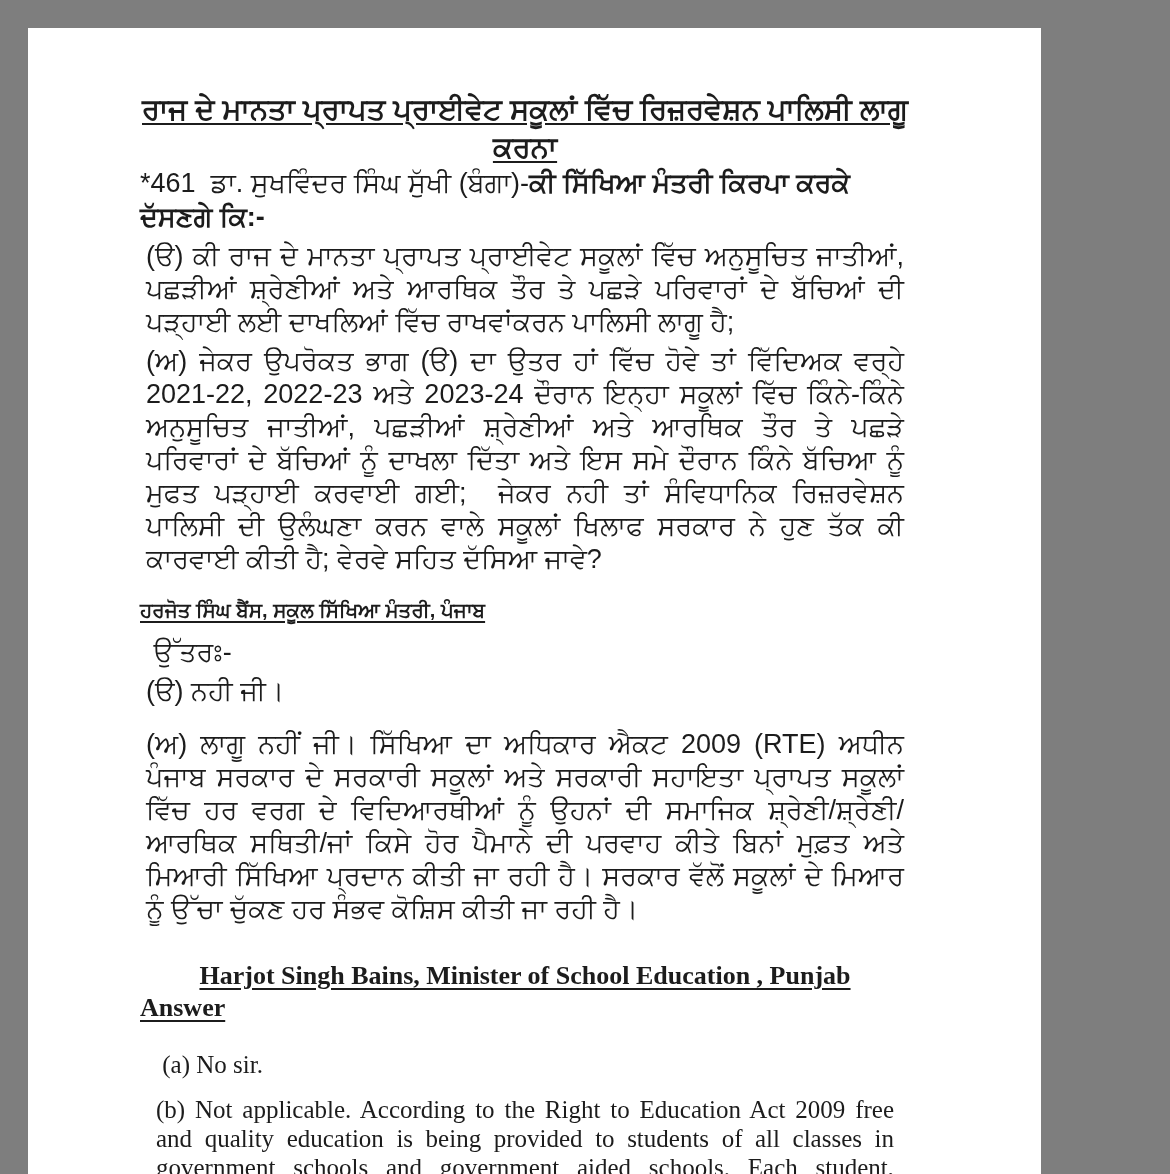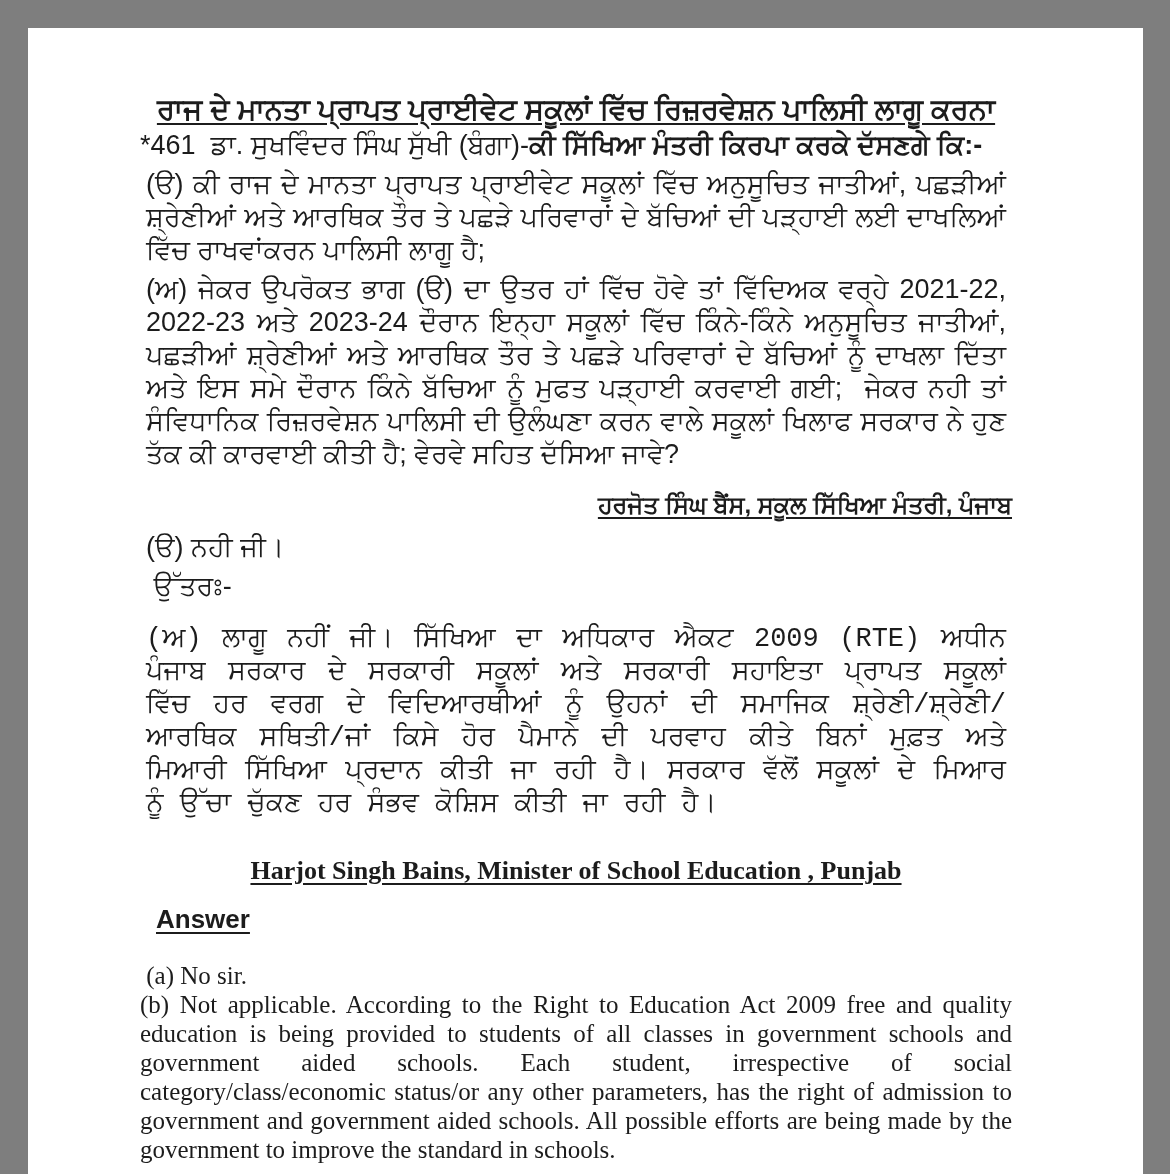--- a/index.html
+++ b/index.html
@@ -7,21 +7,21 @@
     padding: 0;
     width: 1170px;
     height: 1174px;
     background: #7e7e7e;
     overflow: hidden;
   }
   .page {
     position: absolute;
     left: 28px;
     top: 28px;
-    width: 1115px;
+    width: 1013px;
     height: 1146px;
     background: #ffffff;
     color: #1c1c1c;
   }
   .content {
     padding: 62px 131px 0 112px;
   }
   
   .pa {
     font-family: "Liberation Sans", "DejaVu Sans", sans-serif;
@@ -43,56 +43,55 @@
   .q-intro {
     font-family: "Liberation Sans", "DejaVu Sans", sans-serif;
     font-size: 27px;
     line-height: 34px;
     margin: 0;
     white-space: pre-wrap;
   }
   .q-intro .bold { font-weight: bold; }
   .pa-heading {
     font-family: "Liberation Sans", "DejaVu Sans", sans-serif;
-    font-size: 24px;
+    font-size: 20px;
     line-height: 40px;
     font-weight: bold;
-    text-align: right;
+    text-align: left;
     margin: 14px 0 0 0;
   }
   .answer-label-pa {
     margin-top: 6px;
   }
   .answer-b-pa {
     margin-top: 20px;
-    font-family: Liberation Mono, monospace;
   }
   
   .en-heading {
     font-family: Liberation Serif, serif;
     font-size: 26px;
     line-height: 32px;
     font-weight: bold;
     text-align: center;
     margin: 34px 0 0 0;
   }
   .en-heading .u, .en-label .u { text-decoration: underline; text-underline-offset: 4px; }
   .en-label {
-    font-family: Liberation Sans, sans-serif;
+    font-family: Liberation Serif, serif;
     font-size: 26px;
     line-height: 32px;
     font-weight: bold;
     text-align: left;
-    margin: 16px;
+    margin: 0;
   }
   .en {
     font-family: "Liberation Serif", "DejaVu Serif", serif;
     font-size: 25px;
     line-height: 29px;
-    margin: 0;
+    margin: 16px;
     white-space: pre-wrap;
   }
   .en-a { margin-top: 26px; }
   .en-b { text-align: justify; }
 </style>
 </head>
 <body>
 
 <div class="page">
   <div class="content">
@@ -100,23 +99,23 @@
     <h1 class="pa-title"><span class="u">ਰਾਜ ਦੇ ਮਾਨਤਾ ਪ੍ਰਾਪਤ ਪ੍ਰਾਈਵੇਟ ਸਕੂਲਾਂ ਵਿੱਚ ਰਿਜ਼ਰਵੇਸ਼ਨ ਪਾਲਿਸੀ ਲਾਗੂ ਕਰਨਾ</span></h1>
 
     <p class="q-intro"><span>*461</span><span>  ਡਾ. ਸੁਖਵਿੰਦਰ ਸਿੰਘ ਸੁੱਖੀ (ਬੰਗਾ)-</span><span class="bold">ਕੀ ਸਿੱਖਿਆ ਮੰਤਰੀ ਕਿਰਪਾ ਕਰਕੇ ਦੱਸਣਗੇ ਕਿ:-</span></p>
 
     <p class="pa">(ੳ) ਕੀ ਰਾਜ ਦੇ ਮਾਨਤਾ ਪ੍ਰਾਪਤ ਪ੍ਰਾਈਵੇਟ ਸਕੂਲਾਂ ਵਿੱਚ ਅਨੁਸੂਚਿਤ ਜਾਤੀਆਂ, ਪਛੜੀਆਂ ਸ਼੍ਰੇਣੀਆਂ ਅਤੇ ਆਰਥਿਕ ਤੌਰ ਤੇ ਪਛੜੇ ਪਰਿਵਾਰਾਂ ਦੇ ਬੱਚਿਆਂ ਦੀ ਪੜ੍ਹਾਈ ਲਈ ਦਾਖਲਿਆਂ ਵਿੱਚ ਰਾਖਵਾਂਕਰਨ ਪਾਲਿਸੀ ਲਾਗੂ ਹੈ;</p>
 
     <p class="pa">(ਅ) ਜੇਕਰ ਉਪਰੋਕਤ ਭਾਗ (ੳ) ਦਾ ਉਤਰ ਹਾਂ ਵਿੱਚ ਹੋਵੇ ਤਾਂ ਵਿੱਦਿਅਕ ਵਰ੍ਹੇ 2021-22, 2022-23 ਅਤੇ 2023-24 ਦੌਰਾਨ ਇਨ੍ਹਾ ਸਕੂਲਾਂ ਵਿੱਚ ਕਿੰਨੇ-ਕਿੰਨੇ ਅਨੁਸੂਚਿਤ ਜਾਤੀਆਂ, ਪਛੜੀਆਂ ਸ਼੍ਰੇਣੀਆਂ ਅਤੇ ਆਰਥਿਕ ਤੌਰ ਤੇ ਪਛੜੇ ਪਰਿਵਾਰਾਂ ਦੇ ਬੱਚਿਆਂ ਨੂੰ ਦਾਖਲਾ ਦਿੱਤਾ ਅਤੇ ਇਸ ਸਮੇ ਦੌਰਾਨ ਕਿੰਨੇ ਬੱਚਿਆ ਨੂੰ ਮੁਫਤ ਪੜ੍ਹਾਈ ਕਰਵਾਈ ਗਈ;  ਜੇਕਰ ਨਹੀ ਤਾਂ ਸੰਵਿਧਾਨਿਕ ਰਿਜ਼ਰਵੇਸ਼ਨ ਪਾਲਿਸੀ ਦੀ ਉਲੰਘਣਾ ਕਰਨ ਵਾਲੇ ਸਕੂਲਾਂ ਖਿਲਾਫ ਸਰਕਾਰ ਨੇ ਹੁਣ ਤੱਕ ਕੀ ਕਾਰਵਾਈ ਕੀਤੀ ਹੈ; ਵੇਰਵੇ ਸਹਿਤ ਦੱਸਿਆ ਜਾਵੇ?</p>
 
     <h2 class="pa-heading"><span class="u">ਹਰਜੋਤ ਸਿੰਘ ਬੈਂਸ, ਸਕੂਲ ਸਿੱਖਿਆ ਮੰਤਰੀ, ਪੰਜਾਬ</span></h2>
 
+    <p class="pa answer-label-pa"> ਉੱਤਰਃ-</p>
+
     <p class="pa">(ੳ) ਨਹੀ ਜੀ।</p>
-
-    <p class="pa answer-label-pa"> ਉੱਤਰਃ-</p>
 
     <p class="pa answer-b-pa">(ਅ) ਲਾਗੂ ਨਹੀਂ ਜੀ। ਸਿੱਖਿਆ ਦਾ ਅਧਿਕਾਰ ਐਕਟ 2009 (RTE) ਅਧੀਨ ਪੰਜਾਬ ਸਰਕਾਰ ਦੇ ਸਰਕਾਰੀ ਸਕੂਲਾਂ ਅਤੇ ਸਰਕਾਰੀ ਸਹਾਇਤਾ ਪ੍ਰਾਪਤ ਸਕੂਲਾਂ ਵਿੱਚ ਹਰ ਵਰਗ ਦੇ ਵਿਦਿਆਰਥੀਆਂ ਨੂੰ ਉਹਨਾਂ ਦੀ ਸਮਾਜਿਕ ਸ਼੍ਰੇਣੀ/ਸ਼੍ਰੇਣੀ/ਆਰਥਿਕ ਸਥਿਤੀ/ਜਾਂ ਕਿਸੇ ਹੋਰ ਪੈਮਾਨੇ ਦੀ ਪਰਵਾਹ ਕੀਤੇ ਬਿਨਾਂ ਮੁਫ਼ਤ ਅਤੇ ਮਿਆਰੀ ਸਿੱਖਿਆ ਪ੍ਰਦਾਨ ਕੀਤੀ ਜਾ ਰਹੀ ਹੈ। ਸਰਕਾਰ ਵੱਲੋਂ ਸਕੂਲਾਂ ਦੇ ਮਿਆਰ ਨੂੰ ਉੱਚਾ ਚੁੱਕਣ ਹਰ ਸੰਭਵ ਕੋਸ਼ਿਸ ਕੀਤੀ ਜਾ ਰਹੀ ਹੈ।</p>
 
     <h2 class="en-heading"><span class="u">Harjot Singh Bains, Minister of School Education , Punjab</span></h2>
 
     <p class="en-label"><span class="u">Answer</span></p>
 
     <p class="en en-a"> (a) No sir.</p>
 
     <p class="en en-b">(b) Not applicable. According to the Right to Education Act 2009 free and quality education is being provided to students of all classes in government schools and government aided schools. Each student, irrespective of social category/class/economic status/or any other parameters, has the right of admission to government and government aided schools. All possible efforts are being made by the government to improve the standard in schools.</p>

